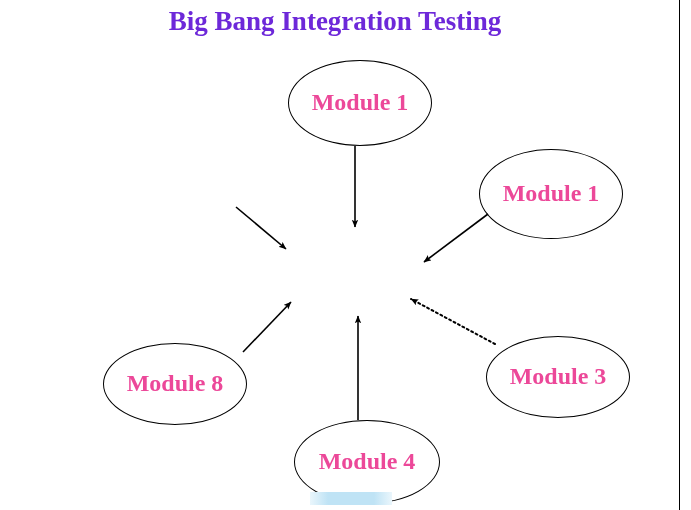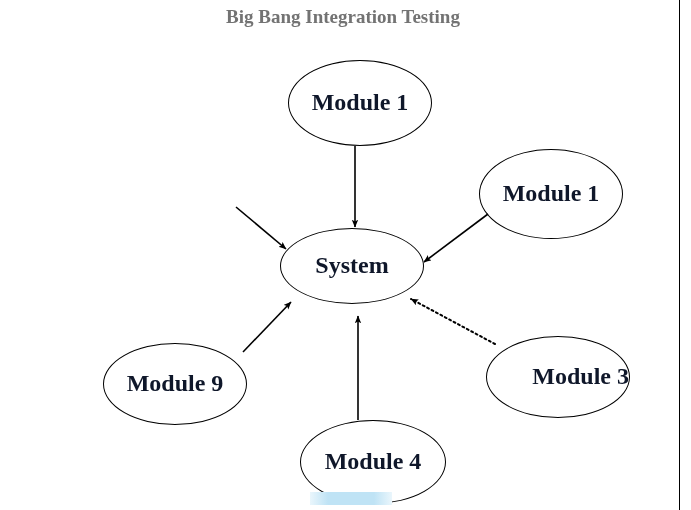--- a/index.html
+++ b/index.html
@@ -20,41 +20,41 @@
   #right-border {
     position: absolute;
     top: 0;
     left: 679px;
     width: 1px;
     height: 510px;
     background: #000000;
   }
   #diagram-title {
     position: absolute;
-    left: 8px;
+    left: 0;
     top: 6px;
     width: 670px;
     text-align: center;
-    font-size: 19px;
+    font-size: 27px;
     font-weight: bold;
     letter-spacing: 0px;
-    color: #737373;
+    color: #6d28d9;
     font-family: "Liberation Serif", "DejaVu Serif", serif;
     white-space: nowrap;
   }
   .node {
     position: absolute;
     box-sizing: border-box;
     border: 1px solid #000000;
     border-radius: 50%;
     background: transparent;
     display: flex;
     align-items: center;
     justify-content: center;
-    color: #0f172a;
+    color: #ec4899;
     font-weight: bold;
     font-family: "Liberation Serif", "DejaVu Serif", serif;
     white-space: nowrap;
   }
   .node-label {
     display: block;
     line-height: 1;
     transform: translateY(-1px);
   }
   .node.module { font-size: 24px; }
@@ -106,32 +106,29 @@
   </svg>
 
   <div class="node module" style="left:288px; top:60px; width:144px; height:86px;">
     <span class="node-label">Module 1</span>
   </div>
 
   <div class="node module" style="left:479px; top:149px; width:144px; height:90px;">
     <span class="node-label">Module 1</span>
   </div>
 
-  <div class="node module" style="left:486px; top:336px; width:144px; height:82px;justify-content:flex-end;">
+  <div class="node module" style="left:486px; top:336px; width:144px; height:82px;">
     <span class="node-label">Module 3</span>
   </div>
 
-  <div class="node module" style="left:300px; top:420px; width:146px; height:84px;">
+  <div class="node module" style="left:294px; top:420px; width:146px; height:84px;">
     <span class="node-label">Module 4</span>
   </div>
 
   <div class="node module" style="left:103px; top:343px; width:144px; height:82px;">
-    <span class="node-label">Module 9</span>
+    <span class="node-label">Module 8</span>
   </div>
 
 
-  <div class="node system" style="left:280px; top:228px; width:144px; height:76px;">
-    <span class="node-label">System</span>
-  </div>
 
   <div id="selection-artifact"></div>
 
 </div>
 
 </body></html>

